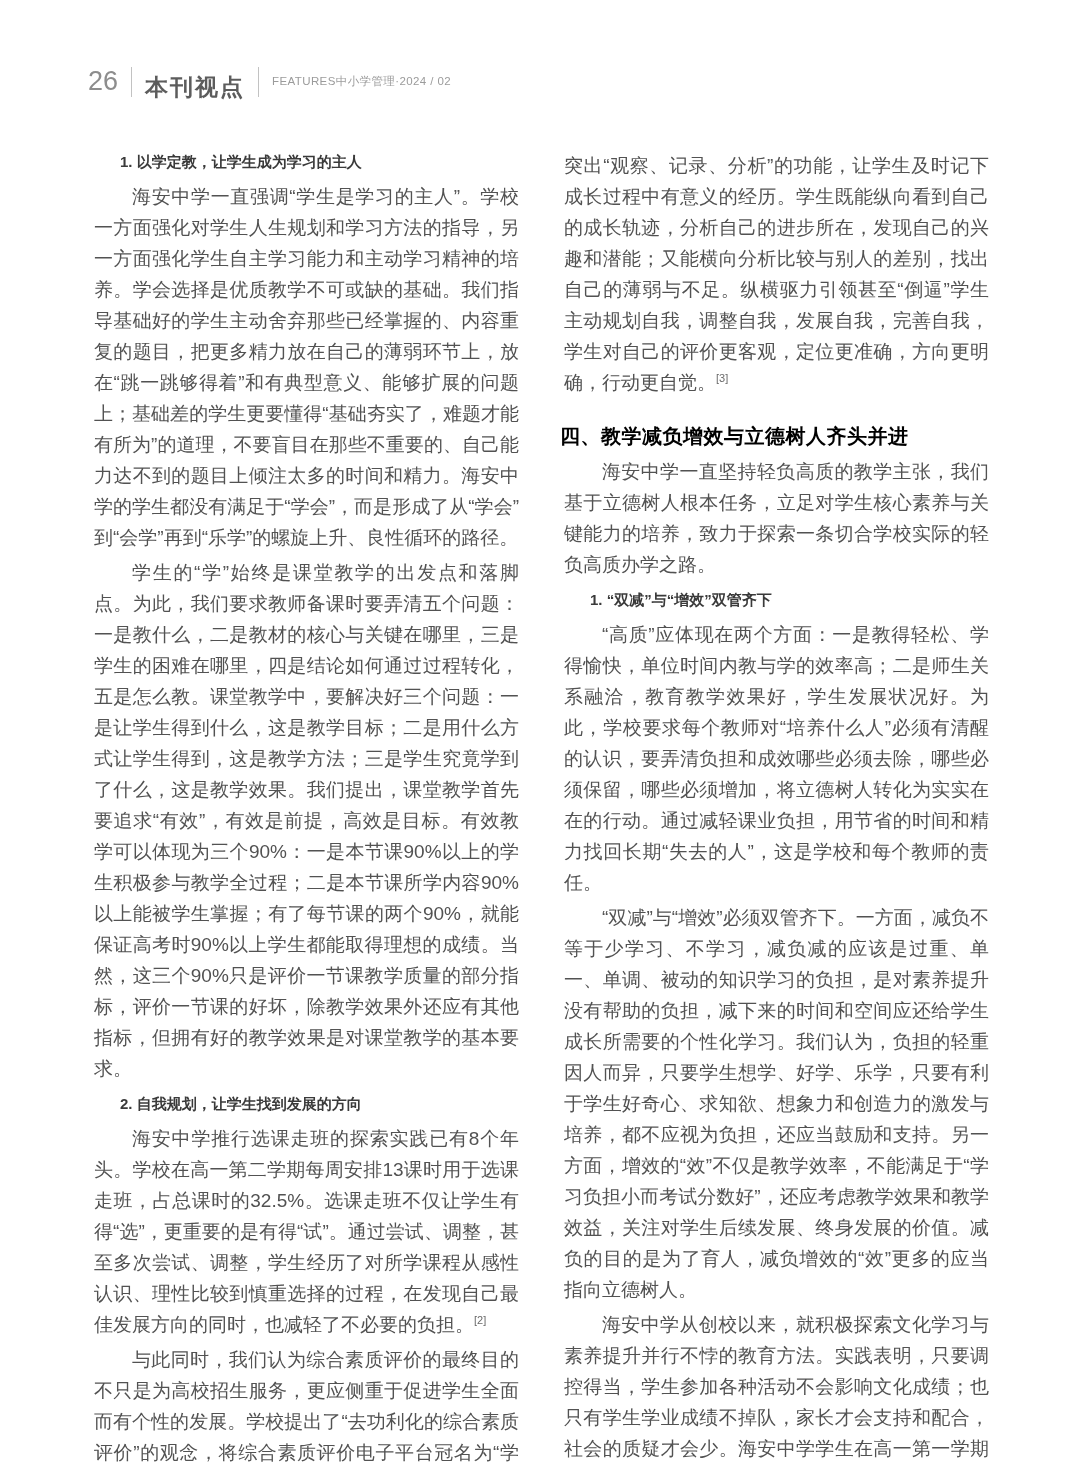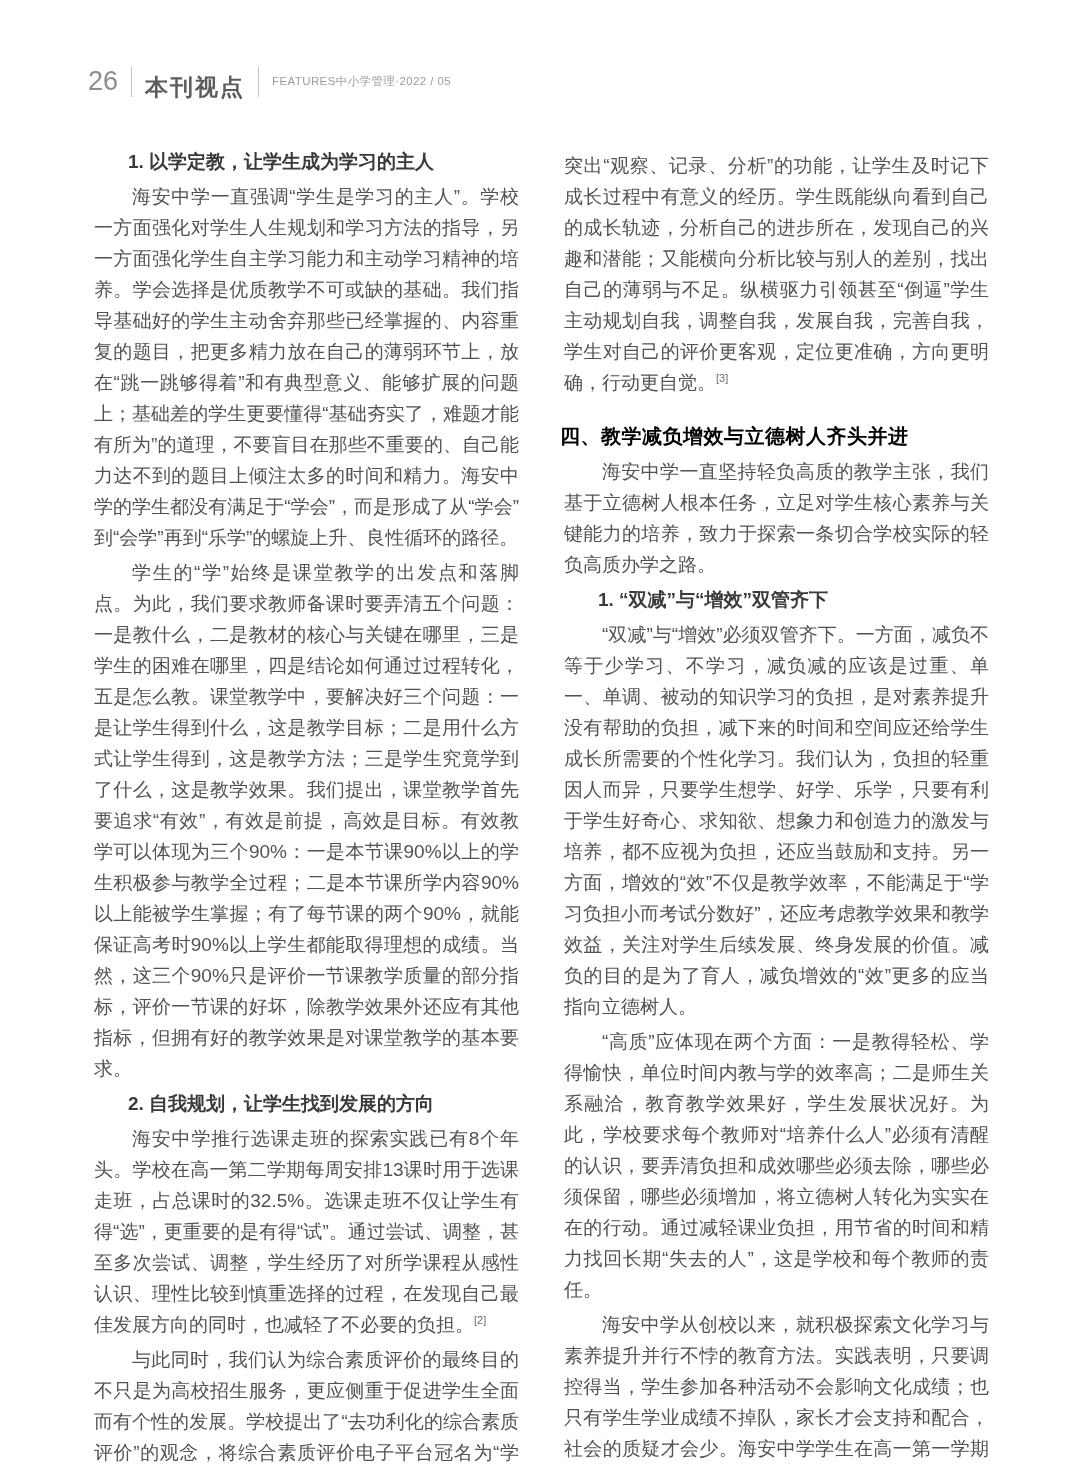--- a/index.html
+++ b/index.html
@@ -34,21 +34,21 @@
   }
   .col {
     width: 433px;
     font-size: 19px; line-height: 31px;
     color: #525252;
     text-align: justify;
   }
   .col p { margin: 4px; text-indent: 2em; }
   .col p.cont { text-indent: 0; }
   .subhead {
-    margin: 0; font-size: 19px; line-height: 31px;
+    margin: 0; font-size: 15px; line-height: 31px;
     font-weight: bold; color: #3a3a3a; text-indent: 2em;
   }
   .sectionhead {
     margin: 23px 0 3px 0;
     font-size: 20px; line-height: 31px;
     font-weight: bold; color: #000000;
     text-indent: 0; letter-spacing: 0.5px;
   }
   sup.ref {
     font-size: 11px; color: #6a6a6a;
@@ -60,40 +60,40 @@
 
 <div class="page">
 
   <header class="masthead">
     <span class="pageno">26</span>
     <span class="vdiv"></span>
     <span class="colname">本刊视点</span>
     <span class="vdiv"></span>
     <span class="mag">
       <span>FEATURES</span>
-      <span>中小学管理·2022 / 05</span>
+      <span>中小学管理·2024 / 02</span>
     </span>
   </header>
 
   <main class="columns">
 
     <section class="col">
       <h4 class="subhead">1. 以学定教，让学生成为学习的主人</h4>
       <p>海安中学一直强调“学生是学习的主人”。学校一方面强化对学生人生规划和学习方法的指导，另一方面强化学生自主学习能力和主动学习精神的培养。学会选择是优质教学不可或缺的基础。我们指导基础好的学生主动舍弃那些已经掌握的、内容重复的题目，把更多精力放在自己的薄弱环节上，放在“跳一跳够得着”和有典型意义、能够扩展的问题上；基础差的学生更要懂得“基础夯实了，难题才能有所为”的道理，不要盲目在那些不重要的、自己能力达不到的题目上倾注太多的时间和精力。海安中学的学生都没有满足于“学会”，而是形成了从“学会”到“会学”再到“乐学”的螺旋上升、良性循环的路径。</p>
       <p>学生的“学”始终是课堂教学的出发点和落脚点。为此，我们要求教师备课时要弄清五个问题：一是教什么，二是教材的核心与关键在哪里，三是学生的困难在哪里，四是结论如何通过过程转化，五是怎么教。课堂教学中，要解决好三个问题：一是让学生得到什么，这是教学目标；二是用什么方式让学生得到，这是教学方法；三是学生究竟学到了什么，这是教学效果。我们提出，课堂教学首先要追求“有效”，有效是前提，高效是目标。有效教学可以体现为三个90%：一是本节课90%以上的学生积极参与教学全过程；二是本节课所学内容90%以上能被学生掌握；有了每节课的两个90%，就能保证高考时90%以上学生都能取得理想的成绩。当然，这三个90%只是评价一节课教学质量的部分指标，评价一节课的好坏，除教学效果外还应有其他指标，但拥有好的教学效果是对课堂教学的基本要求。</p>
       <h4 class="subhead">2. 自我规划，让学生找到发展的方向</h4>
       <p><span>海安中学推行选课走班的探索实践已有8个年头。学校在高一第二学期每周安排13课时用于选课走班，占总课时的32.5%。选课走班不仅让学生有得“选”，更重要的是有得“试”。通过尝试、调整，甚至多次尝试、调整，学生经历了对所学课程从感性认识、理性比较到慎重选择的过程，在发现自己最佳发展方向的同时，也减轻了不必要的负担。</span><sup class="ref">[2]</sup></p>
       <p>与此同时，我们认为综合素质评价的最终目的不只是为高校招生服务，更应侧重于促进学生全面而有个性的发展。学校提出了“去功利化的综合素质评价”的观念，将综合素质评价电子平台冠名为“学生成长记录”，</p>
     </section>
 
     <section class="col">
       <p class="cont"><span>突出“观察、记录、分析”的功能，让学生及时记下成长过程中有意义的经历。学生既能纵向看到自己的成长轨迹，分析自己的进步所在，发现自己的兴趣和潜能；又能横向分析比较与别人的差别，找出自己的薄弱与不足。纵横驱力引领甚至“倒逼”学生主动规划自我，调整自我，发展自我，完善自我，学生对自己的评价更客观，定位更准确，方向更明确，行动更自觉。</span><sup class="ref">[3]</sup></p>
       <h3 class="sectionhead">四、教学减负增效与立德树人齐头并进</h3>
       <p>海安中学一直坚持轻负高质的教学主张，我们基于立德树人根本任务，立足对学生核心素养与关键能力的培养，致力于探索一条切合学校实际的轻负高质办学之路。</p>
       <h4 class="subhead">1. “双减”与“增效”双管齐下</h4>
+      <p>“高质”应体现在两个方面：一是教得轻松、学得愉快，单位时间内教与学的效率高；二是师生关系融洽，教育教学效果好，学生发展状况好。为此，学校要求每个教师对“培养什么人”必须有清醒的认识，要弄清负担和成效哪些必须去除，哪些必须保留，哪些必须增加，将立德树人转化为实实在在的行动。通过减轻课业负担，用节省的时间和精力找回长期“失去的人”，这是学校和每个教师的责任。</p>
       <p>“双减”与“增效”必须双管齐下。一方面，减负不等于少学习、不学习，减负减的应该是过重、单一、单调、被动的知识学习的负担，是对素养提升没有帮助的负担，减下来的时间和空间应还给学生成长所需要的个性化学习。我们认为，负担的轻重因人而异，只要学生想学、好学、乐学，只要有利于学生好奇心、求知欲、想象力和创造力的激发与培养，都不应视为负担，还应当鼓励和支持。另一方面，增效的“效”不仅是教学效率，不能满足于“学习负担小而考试分数好”，还应考虑教学效果和教学效益，关注对学生后续发展、终身发展的价值。减负的目的是为了育人，减负增效的“效”更多的应当指向立德树人。</p>
-      <p>“高质”应体现在两个方面：一是教得轻松、学得愉快，单位时间内教与学的效率高；二是师生关系融洽，教育教学效果好，学生发展状况好。为此，学校要求每个教师对“培养什么人”必须有清醒的认识，要弄清负担和成效哪些必须去除，哪些必须保留，哪些必须增加，将立德树人转化为实实在在的行动。通过减轻课业负担，用节省的时间和精力找回长期“失去的人”，这是学校和每个教师的责任。</p>
       <p>海安中学从创校以来，就积极探索文化学习与素养提升并行不悖的教育方法。实践表明，只要调控得当，学生参加各种活动不会影响文化成绩；也只有学生学业成绩不掉队，家长才会支持和配合，社会的质疑才会少。海安中学学生在高一第一学期就要参加军训、农场劳动周、</p>
     </section>
 
   </main>
 
 </div>
 
 </body></html>

